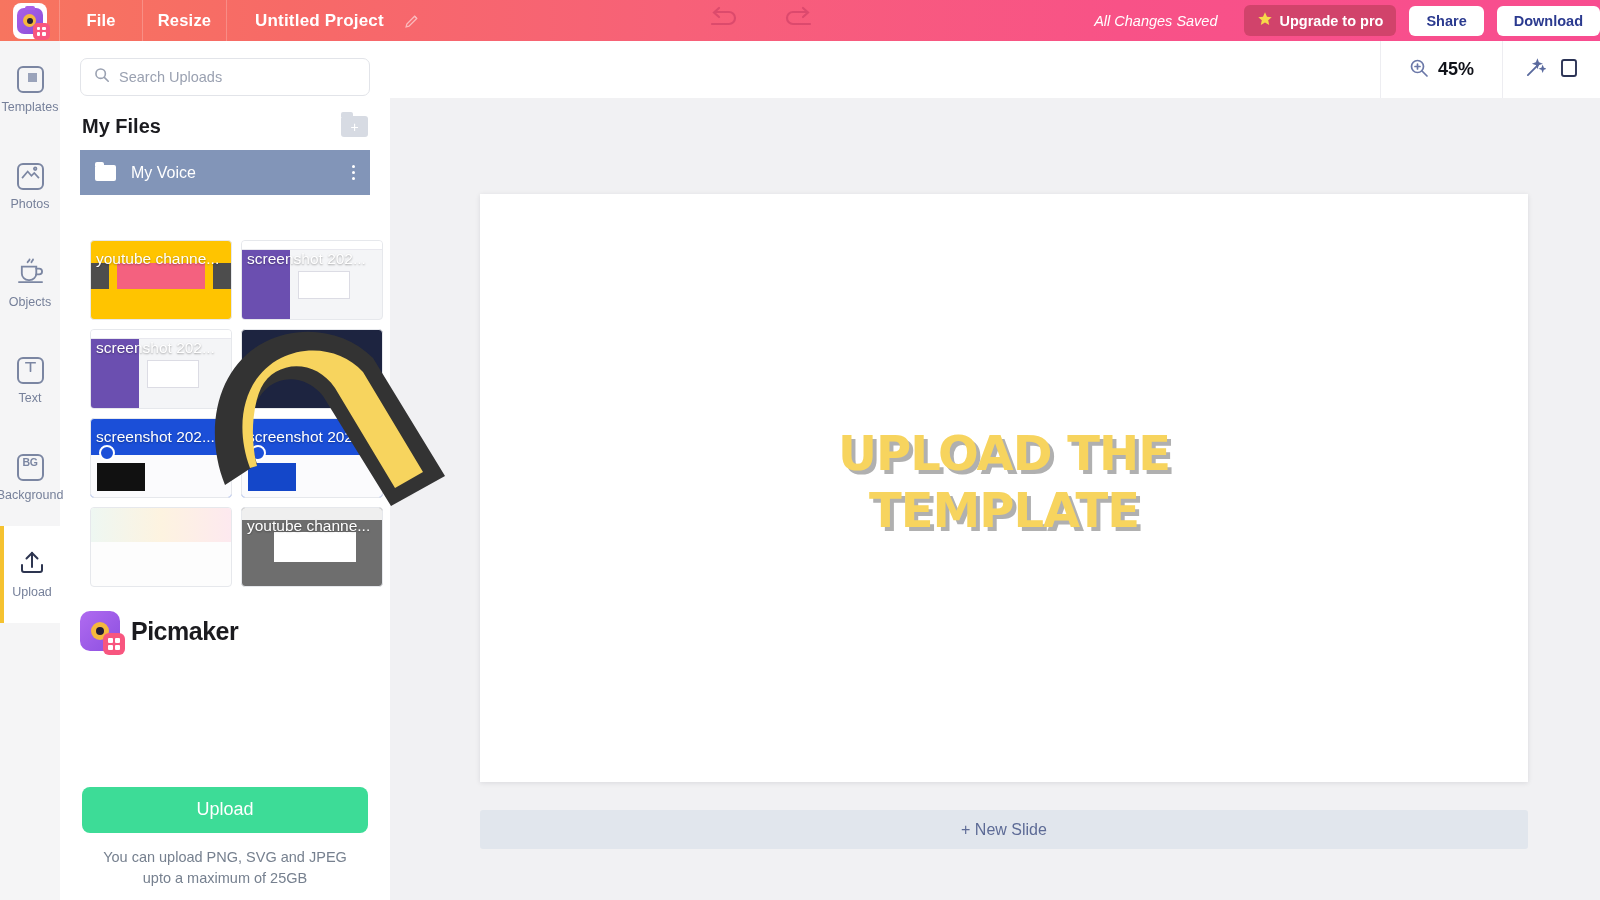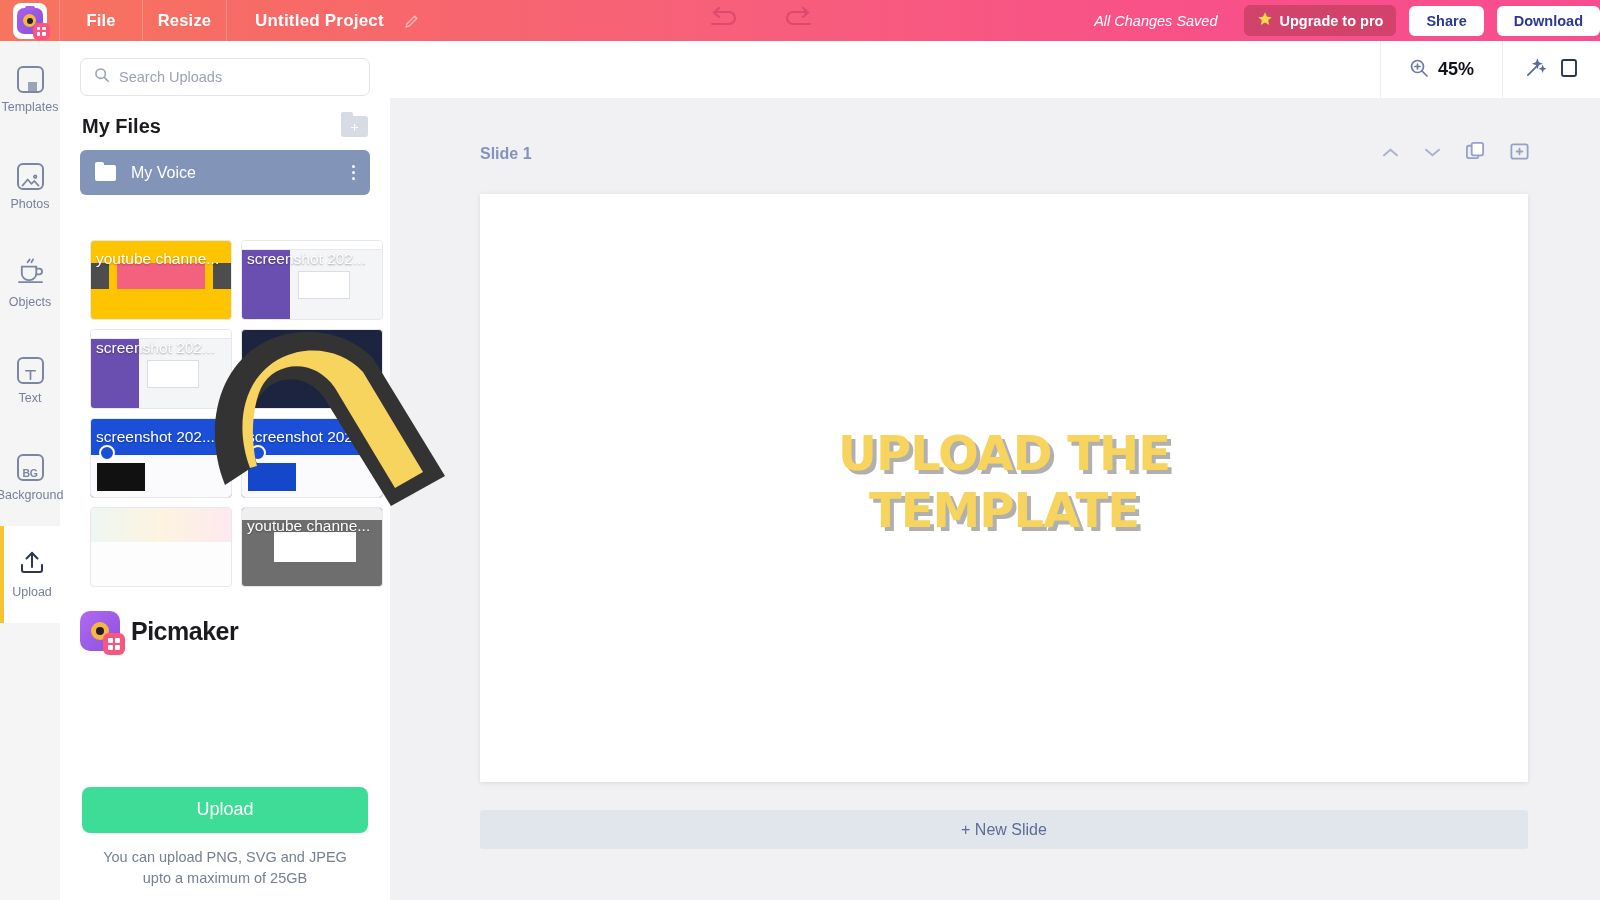--- a/index.html
+++ b/index.html
@@ -106,21 +106,21 @@
     gap: 7px;
     color: #76809a; font-size: 12.5px;
   }
   .rail-item.active {
     background: #ffffff;
     border-left: 4px solid #f5c230;
     width: 60px;
   }
   .rail-sq {
     width: 27px; height: 27px; border: 2px solid #7b86a2; border-radius: 6px;
-    display: flex; align-items: flex-end; justify-content: center;
+    display: flex; align-items: flex-start; justify-content: center;
     position: relative;
   }
 
   
   .panel {
     position: absolute; top: 41px; left: 60px;
     width: 330px; height: 859px;
     background: #ffffff;
     z-index: 25;
   }
@@ -143,21 +143,21 @@
     width: 27px; height: 21px; background: #d7dbe3; border-radius: 3px;
     position: relative; color: #fff; font-size: 14px;
     display: flex; align-items: center; justify-content: center;
   }
   .newfolder-btn:before {
     content: ""; position: absolute; top: -4px; left: 0;
     width: 12px; height: 5px; background: #d7dbe3; border-radius: 2px 2px 0 0;
   }
   .folder-row {
     margin: 12px 20px 0 20px; height: 45px;
-    background: #8295b8; border-radius: 6px;
+    background: #8295b8; border-radius: 0;
     display: flex; align-items: center; padding: 0 15px;
     color: #fff;
   }
   .folder-ico {
     width: 21px; height: 16px; background: #ffffff; border-radius: 2px;
     position: relative; flex: 0 0 auto;
   }
   .folder-ico:before {
     content: ""; position: absolute; top: -3px; left: 0;
     width: 9px; height: 4px; background: #ffffff; border-radius: 2px 2px 0 0;
@@ -542,47 +542,20 @@
         </svg>
       </span>
       <span>
         <svg width="18" height="20" viewBox="0 0 18 20" fill="none" stroke="#2b3355" stroke-width="1.9">
           <rect x="2" y="2" width="14" height="16" rx="2"></rect>
         </svg>
       </span>
     </div>
   </div>
 
-  <div class="slide-head">
-    <div class="slide-label">Slide 1</div>
-    <div class="slide-tools">
-      <span>
-        <svg width="19" height="13" viewBox="0 0 20 14" fill="none" stroke="#a8b1cf" stroke-width="2" stroke-linecap="round">
-            <path d="M3 10l7-6 7 6"></path>
-          </svg>
-      </span>
-      <span>
-        <svg width="19" height="13" viewBox="0 0 20 14" fill="none" stroke="#a8b1cf" stroke-width="2" stroke-linecap="round">
-            <path d="M3 4l7 6 7-6"></path>
-          </svg>
-      </span>
-      <span>
-        <svg width="21" height="21" viewBox="0 0 22 22" fill="none" stroke="#95a1c7" stroke-width="1.9">
-          <rect x="2" y="5" width="12" height="13" rx="2"></rect>
-            <rect x="7" y="2" width="12" height="13" rx="2" fill="#ffffff"></rect>
-        </svg>
-      </span>
-      <span>
-        <svg width="21" height="21" viewBox="0 0 22 22" fill="none" stroke="#95a1c7" stroke-width="1.9" stroke-linecap="round">
-          <rect x="2.5" y="3.5" width="17" height="15" rx="2"></rect>
-            <path d="M11 8v6M8 11h6"></path>
-        </svg>
-      </span>
-    </div>
-  </div>
 
   <div class="canvas-wrap">
     <div class="canvas-text">
       <span class="l1">UPLOAD THE</span>
       <span class="l2">TEMPLATE</span>
     </div>
   </div>
 
   <div class="newslide-bar">+ New Slide</div>
 </div>

